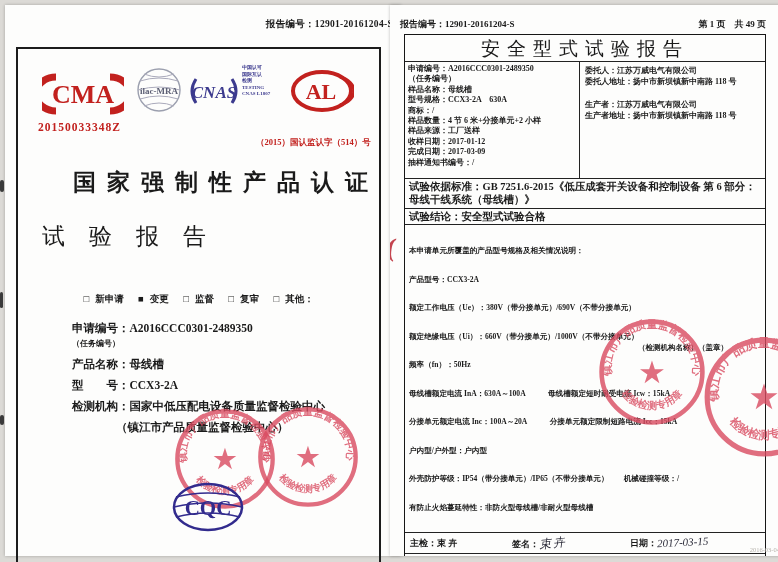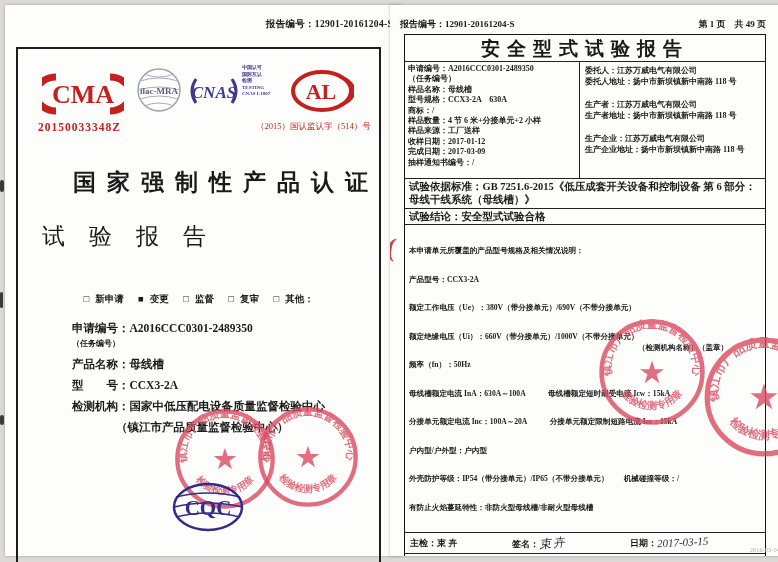--- a/index.html
+++ b/index.html
@@ -7,42 +7,42 @@
        font-family:"Liberation Serif","DejaVu Serif",serif;color:#1a1a1a;}
   .page{position:absolute;background:#fdfdfc;box-shadow:0 0 3px rgba(0,0,0,.25);padding-left:16px;}
   #pageL{left:5px;top:5px;width:380px;height:551px;}
   #pageR{left:390px;top:5px;width:388px;height:551px;overflow:hidden;}
   
   .l-reportno{position:absolute;top:13px;right:8px;font-size:9.5px;font-weight:bold;letter-spacing:.3px;}
   .l-box{position:absolute;left:11px;top:26px;width:361px;height:515px;border:2.5px solid #1c1c1c;margin-top:16px;}
   .logo{position:absolute;}
   .cma-num{position:absolute;left:20px;top:72px;color:#c2211e;font-size:11.5px;font-weight:bold;letter-spacing:1px;}
   .cnas-side{position:absolute;left:224px;top:16px;font-size:5px;line-height:6.5px;color:#3c3a8e;font-weight:bold;}
-  .al-cap{position:absolute;left:238px;top:72px;color:#c2211e;font-size:8.5px;font-weight:normal;white-space:nowrap;}
+  .al-cap{position:absolute;left:238px;top:88px;color:#c2211e;font-size:8.5px;font-weight:bold;white-space:nowrap;}
   .l-title1{position:absolute;left:0;top:118px;width:100%;text-align:right;font-size:23px;
             letter-spacing:11px;font-weight:700;}
   .l-title2{position:absolute;left:0;top:172px;width:100%;text-align:left;font-size:23px;
             letter-spacing:24px;font-weight:500;text-indent:24px;}
   .l-checks{position:absolute;left:0;top:244px;width:100%;text-align:center;font-size:9.5px;font-weight:bold;}
   .l-checks span{margin:0 3px;}
   .l-fields{position:absolute;left:54px;top:272px;font-size:11.5px;font-weight:bold;}
   .l-fields .row{margin-bottom:6px;white-space:pre;}
   .l-fields .sub{font-size:8px;margin:-4px 0 8px 0;font-weight:bold;}
   .l-fields .sub2{margin:2px 0 0 44px;white-space:pre;}
   
   .stamp{position:absolute;opacity:.8;}
   
   .cqc{position:absolute;left:152px;top:432px;width:76px;height:52px;}
   
   .r-head{position:absolute;left:10px;top:13px;width:372px;font-size:9px;font-weight:bold;}
   .r-head .pageinfo{float:right;margin-right:6px;}
   .rbox{position:absolute;left:14px;top:29px;width:360px;border:1.5px solid #161616;background:#fdfdfc;}
   .rrow{border-top:1px solid #222;}
   .rrow:first-child{border-top:none;}
-  .r-title{height:26px;text-align:center;font-size:19px;font-weight:bold;letter-spacing:7px;line-height:27px;}
+  .r-title{height:26px;text-align:center;font-size:19px;font-weight:normal;letter-spacing:7px;line-height:27px;}
   .r-info{display:flex;height:116px;}
   .r-info .col-l{width:168px;border-right:1px solid #222;padding:2px 3px;font-size:8px;line-height:10.4px;font-weight:bold;}
   .r-info .col-r{flex:1;padding:4px 5px;font-size:8px;line-height:10.5px;font-weight:bold;}
   .r-info .grp{margin-bottom:13px;}
   .r-std{padding:2px 4px;font-size:10.5px;line-height:12.5px;font-weight:bold;}
   .r-concl{padding:1px 4px;font-size:10.5px;font-weight:bold;height:13px;}
   .r-desc{padding:2px 4px 1px 4px;font-size:7.6px;line-height:9.5px;font-weight:bold;white-space:pre-wrap;}
   .sgnrow{display:flex;height:20px;font-size:9px;font-weight:bold;align-items:center;position:relative;}
   .sgnrow .c1{width:102px;padding-left:5px;}
   .sgnrow .c2{width:118px;position:relative;}
@@ -183,24 +183,20 @@
       </div>
       <div class="col-r">
         <div class="grp">
           <div>委托人：江苏万威电气有限公司</div>
           <div>委托人地址：扬中市新坝镇新中南路 118 号</div>
         </div>
         <div class="grp">
           <div>生产者：江苏万威电气有限公司</div>
           <div>生产者地址：扬中市新坝镇新中南路 118 号</div>
         </div>
-        <div class="grp">
-          <div>生产企业：江苏万威电气有限公司</div>
-          <div>生产企业地址：扬中市新坝镇新中南路 118 号</div>
-        </div>
       </div>
     </div>
 
     <div class="rrow r-std">试验依据标准：GB 7251.6-2015《低压成套开关设备和控制设备 第 6 部分：母线干线系统（母线槽）》</div>
     <div class="rrow r-concl">试验结论：安全型式试验合格</div>
 
     <div class="rrow r-desc">
       <div>本申请单元所覆盖的产品型号规格及相关情况说明：</div>
       <div>产品型号：CCX3-2A</div>
       <div>额定工作电压（Ue）：380V（带分接单元）/690V（不带分接单元）</div>

